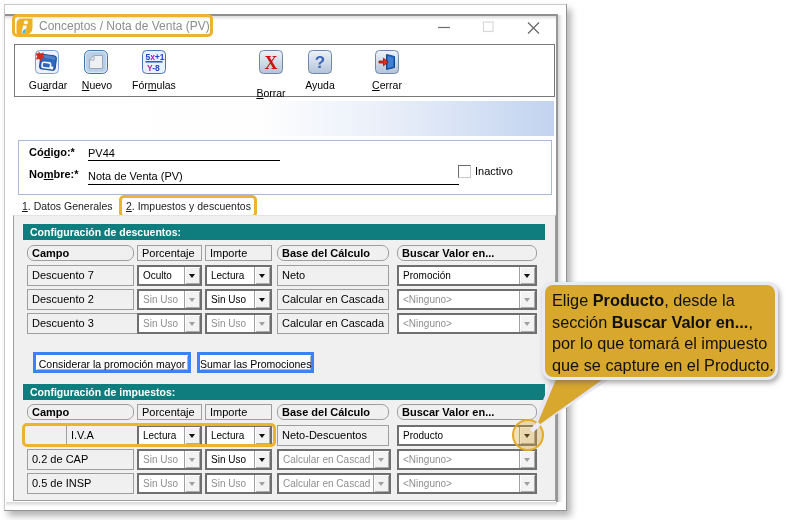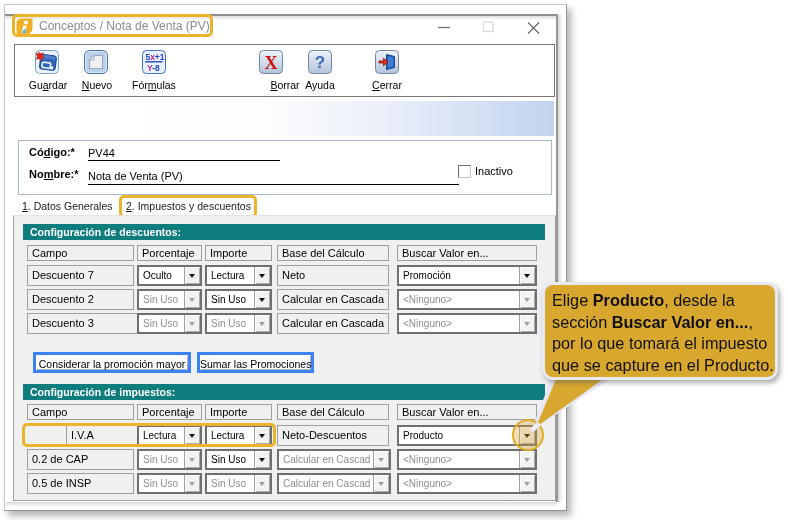--- a/index.html
+++ b/index.html
@@ -21,21 +21,21 @@
   .fline{height:1px;background:#000;}
   .tab{font-size:10.5px;color:#1a1a1a;}
   .panel{left:13px;top:215px;width:543px;height:286px;background:#f0f0f0;
        border:1px solid #9e9e9e;border-top:1px solid #e4e4e4;box-sizing:border-box;}
   .teal{height:16px;background:#0F7D7D;color:#fff;font-size:10.5px;font-weight:bold;
        line-height:16px;padding-left:7px;box-sizing:border-box;width:522px;left:23px;}
   .cell{background:#f0f0f0;border:1px solid #9e9e9e;font-size:11px;color:#000;
        box-sizing:border-box;padding:0 0 0 4px;overflow:hidden;white-space:nowrap;}
   .hc{height:16px;line-height:14px;}
   .rc{height:21px;line-height:19px;}
-  .b{font-weight:normal;}
+  .b{font-weight:bold;border-radius:7px;}
   .combo{background:#fff;border:2px solid #6f6f6f;box-sizing:border-box;height:21px;
        font-size:10px;color:#000;line-height:17px;padding-left:4px;overflow:hidden;white-space:nowrap;}
   .combo .ab{position:absolute;top:0;right:0;width:15px;height:17px;background:#f2f2f2;
        border-left:1px solid #a0a0a0;box-shadow:inset 1px 1px 0 #ffffff,inset -1px -1px 0 #ababab;}
   .combo .ar{position:absolute;left:3.5px;top:6.5px;width:0;height:0;
        border-left:3.8px solid transparent;border-right:3.8px solid transparent;border-top:4.6px solid #111;}
   .combo.dis{color:#8f8f8f;}
   .combo.dis .ab{background:#f3f3f3;}
   .combo.dis .ar{border-top-color:#a0a0a0;}
   .btn{white-space:nowrap;height:21px;letter-spacing:0;background:#fcfcfc;border:3px solid #3b82f6;box-sizing:border-box;
@@ -107,21 +107,21 @@
 </svg>
 <svg class="abs" style="left:375px;top:50px;" width="24" height="24" viewBox="0 0 24 24">
   <rect x="0.5" y="0.5" width="23" height="23" rx="4" fill="url(#gb)" stroke="#7189a9"></rect>
   <path d="M11.5 4.5 l8 2 v11 l-8 2 z" fill="#1f5fb8" stroke="#14488f"></path>
   <path d="M12.8 6 l5.4 1.4 v9.2 l-5.4 1.4 z" fill="#3f7fd4"></path>
   <path d="M4 11 h4.5 v-2.8 l4.7 3.8 -4.7 3.8 v-2.8 h-4.5 z" fill="#e03020" stroke="#8f1208" stroke-width="0.8"></path>
 </svg>
 <div class="abs tlabel" style="left:27px;width:42px;">Gu<u>a</u>rdar</div>
 <div class="abs tlabel" style="left:76px;width:42px;"><u>N</u>uevo</div>
 <div class="abs tlabel" style="left:130px;width:48px;">Fór<u>m</u>ulas</div>
-<div class="abs tlabel" style="left:264px;width:42px;"><u>B</u>orrar</div>
+<div class="abs tlabel" style="left:250px;width:42px;margin-top:8px;"><u>B</u>orrar</div>
 <div class="abs tlabel" style="left:299px;width:42px;">Ayuda</div>
 <div class="abs tlabel" style="left:366px;width:42px;"><u>C</u>errar</div>
 
 <div class="abs band"></div>
 
 <div class="abs gbox"></div>
 <div class="abs flabel" style="left:29px;top:146px;">Có<u>d</u>igo:*</div>
 <div class="abs fval" style="left:88px;top:147px;">PV44</div>
 <div class="abs fline" style="left:88px;top:160px;width:192px;"></div>
 <div class="abs flabel" style="left:29px;top:168px;">No<u>m</u>bre:*</div>

